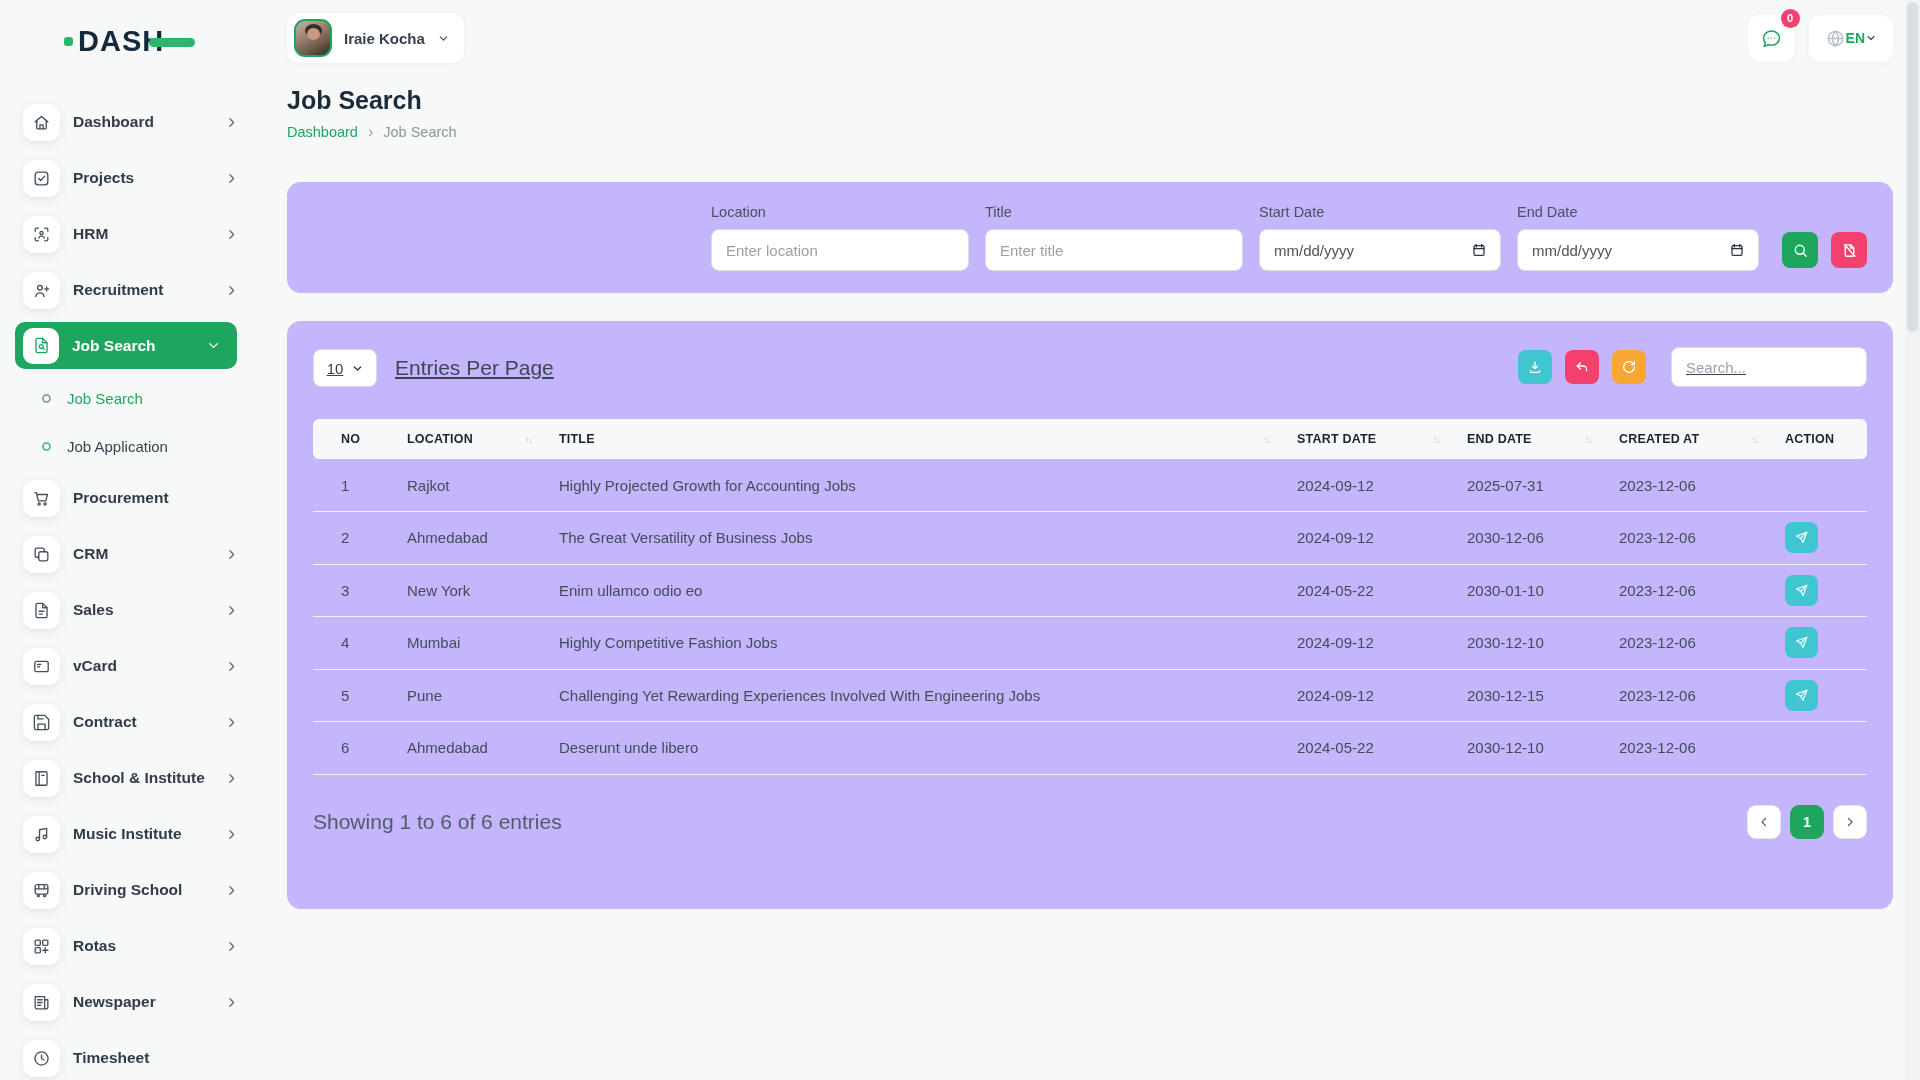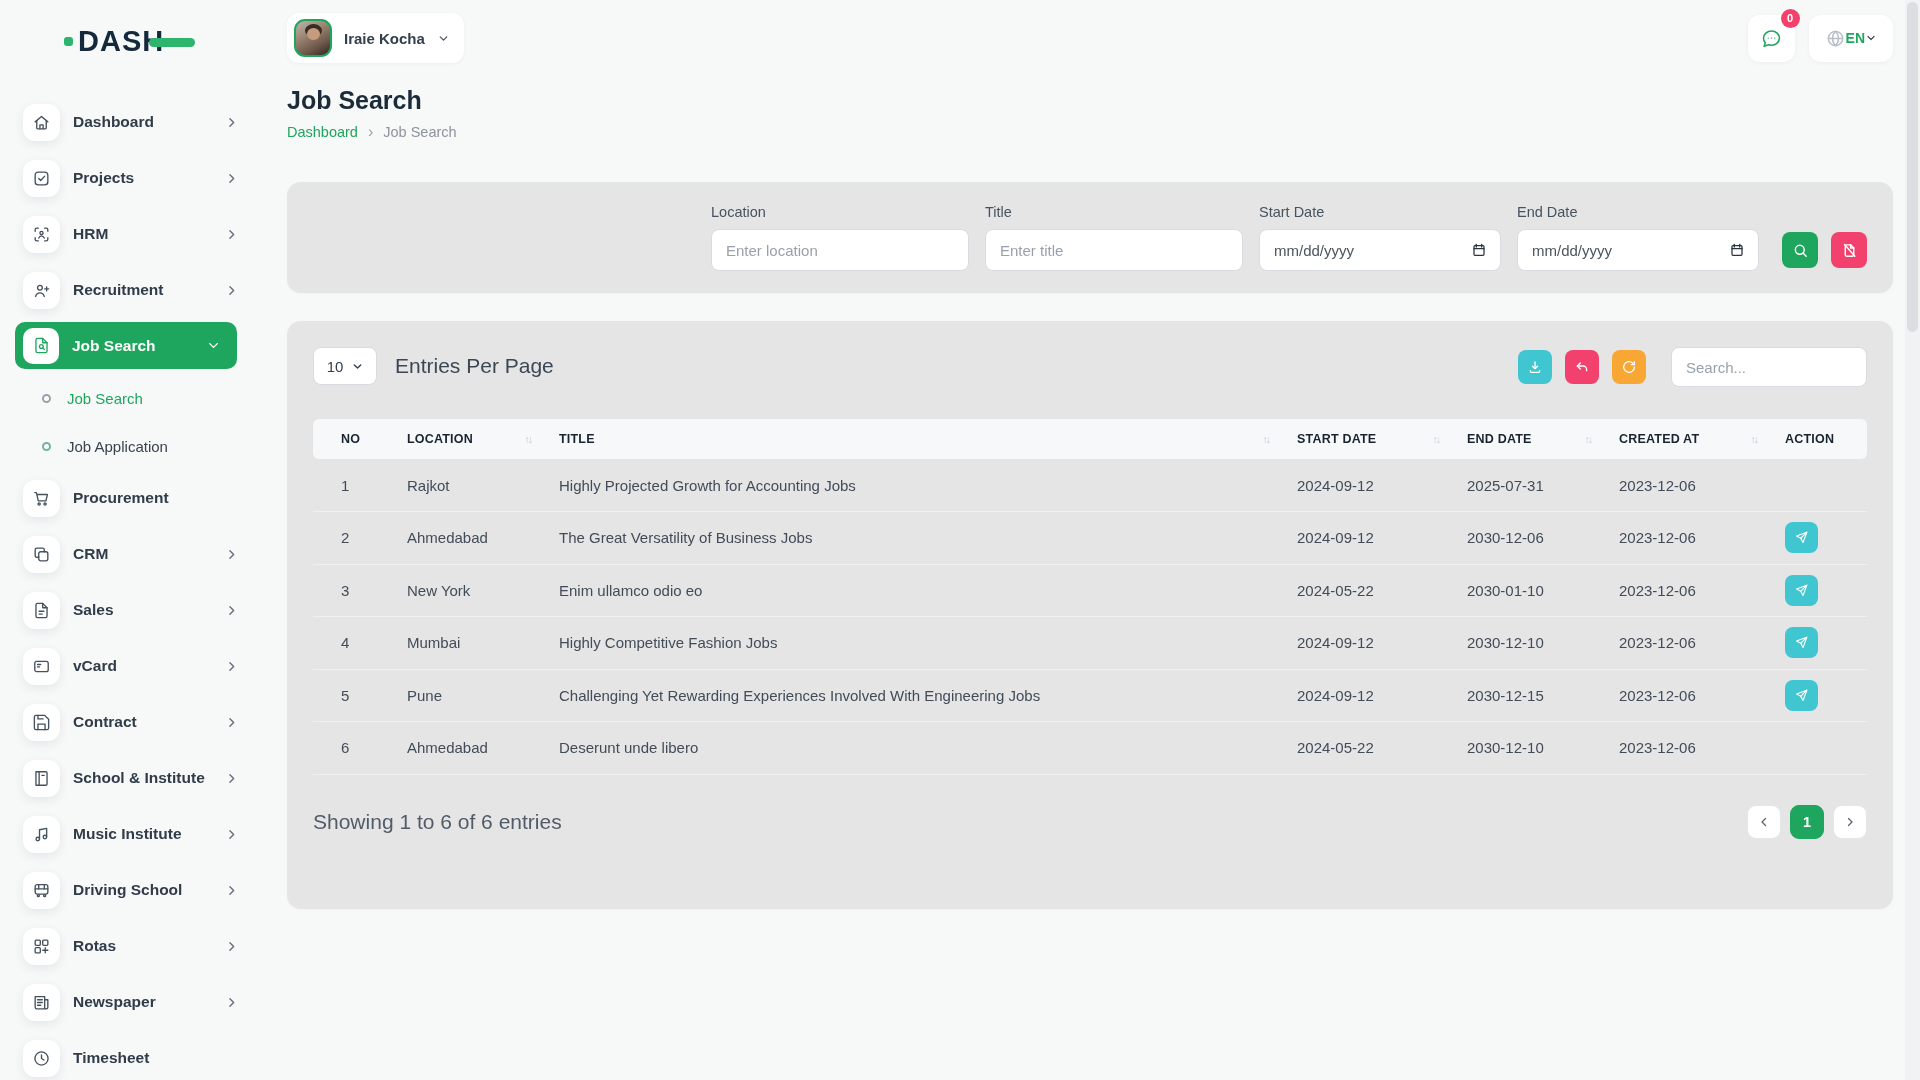--- a/index.html
+++ b/index.html
@@ -56,39 +56,39 @@
   .lang-chev { display: flex; color: #454f5a; }
   .lang-chev svg { width: 12px; height: 12px; }
 
   
   .main { position: absolute; left: 287px; top: 86px; width: 1606px; }
   .page-title { font-size: 25px; font-weight: 700; color: #1c2b39; }
   .breadcrumb { margin-top: 9px; display: flex; align-items: center; gap: 10px; font-size: 14.5px; }
   .bc-link { color: #1fa65e; cursor: pointer; text-decoration: none; }
   .bc-sep { color: #9aa3ad; font-size: 16px; line-height: 1; }
   .bc-current { color: #8c949d; }
-  .card { background: #e5e5e5; border-radius: 14px; box-shadow: 0 1px 3px rgba(60,70,85,.03); }
+  .card { background: #c4b5fd; border-radius: 14px; box-shadow: 0 1px 3px rgba(60,70,85,.03); }
 
   
   .filter-card { margin-top: 42px; padding: 22px 26px; display: flex; justify-content: flex-end; align-items: flex-end; gap: 16px; }
   .field { display: flex; flex-direction: column; }
   .field-label { font-size: 14.5px; color: #47525f; margin-bottom: 9px; }
   .text-input { height: 42px; border: 1px solid #d8dce1; border-radius: 8px; padding: 0 14px; font-size: 15px; color: #333; font-family: inherit; outline: none; width: 258px; background: #fff; }
   .text-input::placeholder { color: #98a1ab; }
   .date-input { width: 242px; height: 42px; border: 1px solid #d8dce1; border-radius: 8px; padding: 0 13px 0 14px; display: flex; align-items: center; justify-content: space-between; background: #fff; cursor: text; }
   .date-text { font-size: 15px; color: #4c565f; }
   .cal-icon { display: flex; color: #2b333d; }
   .cal-icon svg { width: 16px; height: 16px; }
   .filter-actions { display: flex; gap: 13px; margin-left: 7px; padding-bottom: 3px; }
   .sq-btn { width: 36px; height: 36px; border: none; border-radius: 8px; display: flex; align-items: center; justify-content: center; color: #fff; cursor: pointer; flex: none; }
   .sq-btn svg { width: 17px; height: 17px; }
 
   
   .table-card { margin-top: 28px; padding: 26px 26px 30px; min-height: 588px; }
-  .table-toolbar { display: flex; align-items: flex-start; justify-content: space-between; margin-bottom: 32px; }
+  .table-toolbar { display: flex; align-items: flex-end; justify-content: space-between; margin-bottom: 32px; text-decoration: underline; }
   .toolbar-left { display: flex; align-items: center; gap: 18px; }
   .select-box { width: 64px; height: 38px; border: 1px solid #d8dce1; border-radius: 8px; display: flex; align-items: center; justify-content: center; gap: 9px; font-size: 15px; color: #343f4b; cursor: pointer; background: #fff; }
   .select-box svg { width: 11px; height: 11px; color: #343f4b; }
   .entries-label { font-size: 21px; color: #3c4754; }
   .toolbar-right { display: flex; align-items: center; gap: 13px; }
   .tool-btn { width: 34px; height: 34px; border: none; border-radius: 8px; display: flex; align-items: center; justify-content: center; color: #fff; cursor: pointer; flex: none; }
   .tool-btn svg { width: 16px; height: 16px; }
   .search-input { width: 196px; height: 40px; border: 1px solid #d8dce1; border-radius: 8px; padding: 0 14px; font-size: 15px; color: #333; font-family: inherit; outline: none; margin-left: 12px; background: #fff; }
   .search-input::placeholder { color: #98a1ab; }
 

